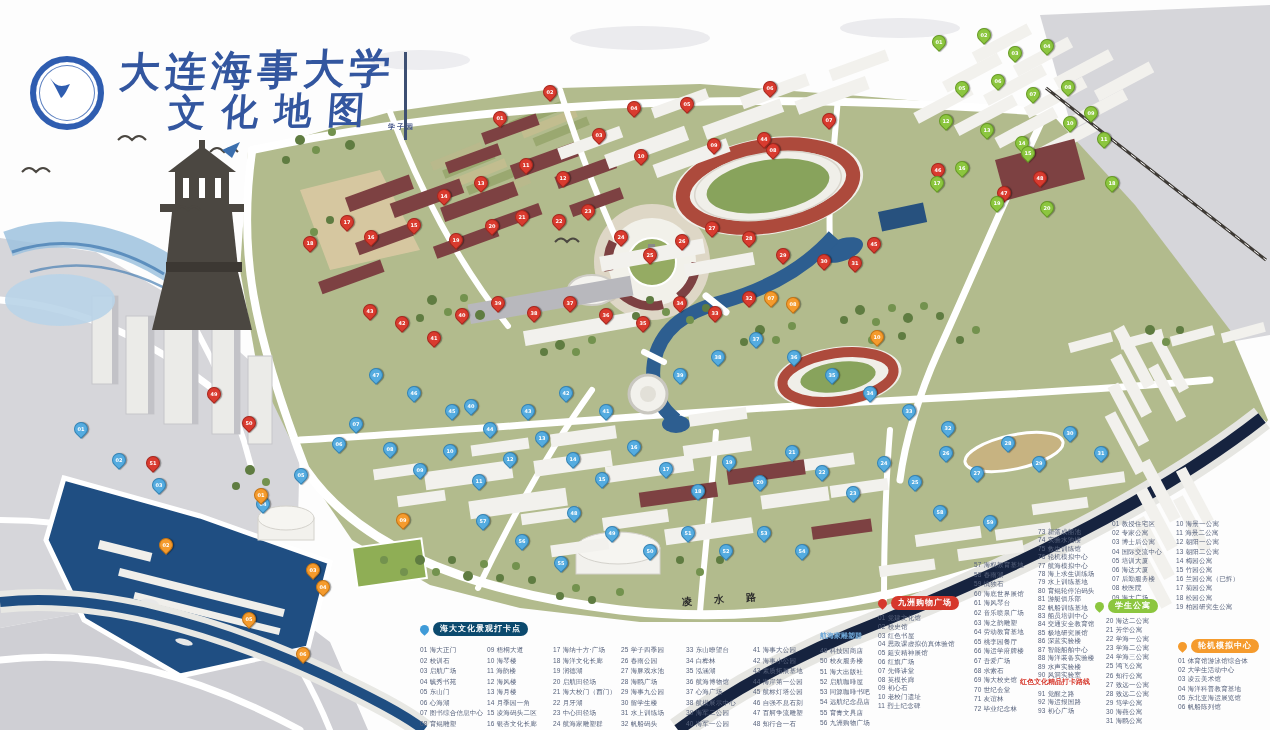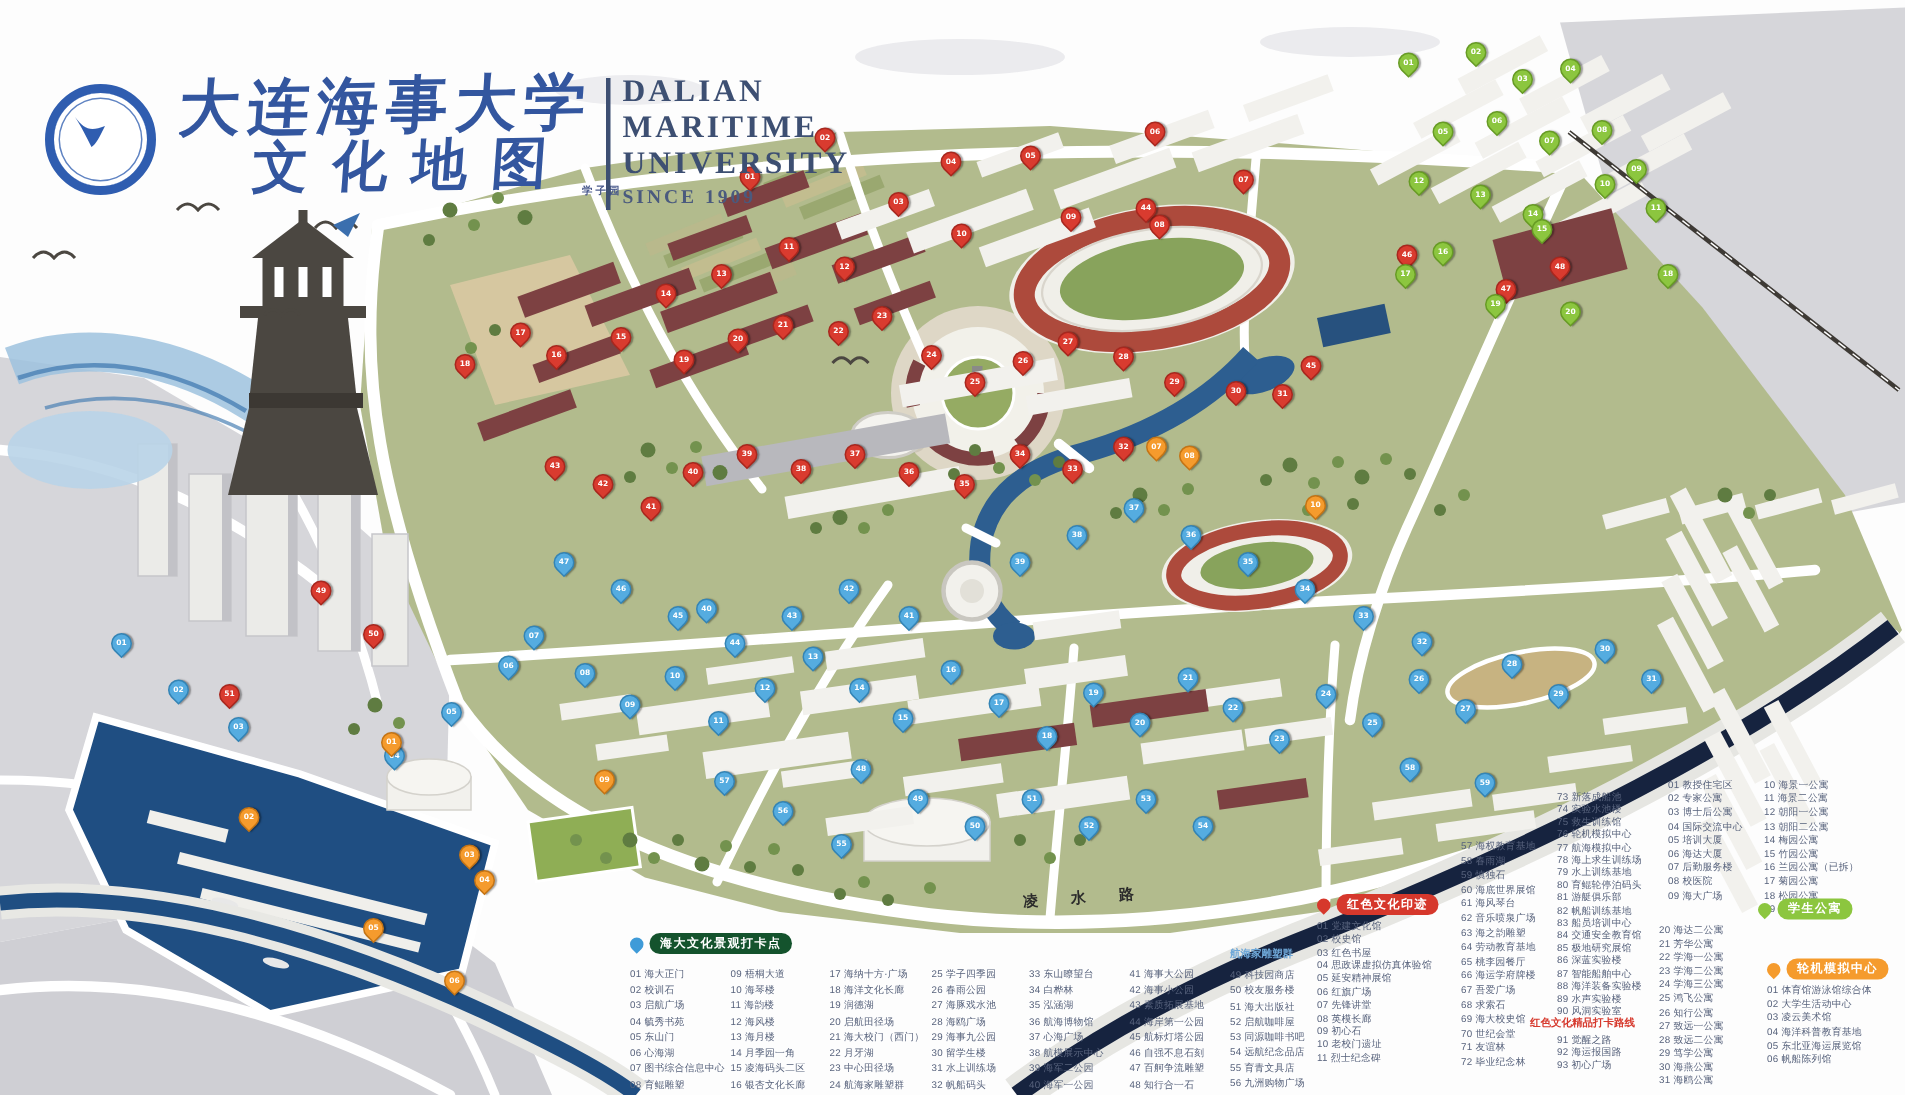--- a/index.html
+++ b/index.html
@@ -30,21 +30,21 @@
   .pin--b{background:#55ace0;border:1px solid #3484b5;}
   .pin--g{background:#8cc63f;border:1px solid #679b25;}
   .pin--o{background:#f59b2d;border:1px solid #c47415;}
   
   #legend{position:absolute;left:0;top:0;width:1270px;height:730px;z-index:25;}
   .lgd-badge{position:absolute;display:flex;align-items:center;gap:3px;}
   .lgd-pin{display:inline-block;width:9px;height:9px;border-radius:50% 50% 50% 0;
            transform:rotate(-45deg);margin-right:1px;}
   .lgd-badge-label{font:bold 8px/1 "DejaVu Sans",sans-serif;color:#fff;border-radius:7px;
                    padding:3px 7px;letter-spacing:1px;white-space:nowrap;}
-  .lgd-badge--blue .lgd-pin{background:#3f9bd8;} .lgd-badge--blue .lgd-badge-label{background:#14532d;}
+  .lgd-badge--blue .lgd-pin{background:#3f9bd8;} .lgd-badge--blue .lgd-badge-label{background:#0c4a6e;}
   .lgd-badge--red  .lgd-pin{background:#d6382c;} .lgd-badge--red  .lgd-badge-label{background:#d6382c;}
   .lgd-badge--green .lgd-pin{background:#8cc63f;} .lgd-badge--green .lgd-badge-label{background:#8cc63f;}
   .lgd-badge--orange .lgd-pin{background:#f59b2d;} .lgd-badge--orange .lgd-badge-label{background:#f59b2d;}
   .lgd-sub{position:absolute;font:bold 7px/1 "DejaVu Sans",sans-serif;white-space:nowrap;}
   .lgd-sub--blueText{color:#6fa8d8;}
   .lgd-sub--redText{color:#d6382c;}
   .lgd-col{position:absolute;}
   .lgd-item{font-size:6.5px;color:#57627c;white-space:nowrap;letter-spacing:.2px;}
   
   .road-label{position:absolute;font:bold 10px/1 "Liberation Serif","DejaVu Serif",serif;color:#2b2b2b;
@@ -373,26 +373,20 @@
       <svg width="30" height="30" viewBox="0 0 30 30">
         <path d="M4,6 C10,14 14,16 24,12 C20,20 18,24 15,26 C12,20 8,12 4,6 Z" fill="#2f5db0"></path>
         <path d="M10,8 C14,12 18,13 22,11" stroke="#fff" stroke-width="1.5" fill="none"></path>
       </svg>
     </div>
     <div class="t-cn">
       <div class="l1">大连海事大学</div>
       <div class="l2">文化地图</div>
     </div>
     <div class="t-div"></div>
-    <div class="t-en">
-      <div class="e">DALIAN</div>
-      <div class="e">MARITIME</div>
-      <div class="e">UNIVERSITY</div>
-      <div class="since">SINCE 1909</div>
-    </div>
   </div>
 
   <div class="area-label" style="left:388px;top:124px;">学子园</div>
   <div class="road-label" style="left:682px;top:594px;">凌水路</div>
 
   <div id="pins">
       <div class="pin pin--r" style="left: 499px; top: 126px;">
         <span class="pin-n">01</span>
       </div>
       <div class="pin pin--r" style="left: 549px; top: 100px;">
@@ -928,21 +922,21 @@
         <div class="lgd-item" style="line-height: 8.4px;">90 风洞实验室</div>
       </div>
       <div class="lgd-sub lgd-sub--redText" style="left: 1020px; top: 679px;">红色文化精品打卡路线</div>
       <div class="lgd-col" style="left: 1038px; top: 690px;">
         <div class="lgd-item" style="line-height: 8.3px;">91 觉醒之路</div>
         <div class="lgd-item" style="line-height: 8.3px;">92 海运报国路</div>
         <div class="lgd-item" style="line-height: 8.3px;">93 初心广场</div>
       </div>
       <div class="lgd-badge lgd-badge--red" style="left: 878px; top: 596px;">
         <span class="lgd-pin"></span>
-        <span class="lgd-badge-label">红色文化印迹</span>
+        <span class="lgd-badge-label">九洲购物广场</span>
       </div>
       <div class="lgd-col" style="left: 878px; top: 614px;">
         <div class="lgd-item" style="line-height: 8.8px;">01 党建文化馆</div>
         <div class="lgd-item" style="line-height: 8.8px;">02 校史馆</div>
         <div class="lgd-item" style="line-height: 8.8px;">03 红色书屋</div>
         <div class="lgd-item" style="line-height: 8.8px;">04 思政课虚拟仿真体验馆</div>
         <div class="lgd-item" style="line-height: 8.8px;">05 延安精神展馆</div>
         <div class="lgd-item" style="line-height: 8.8px;">06 红旗广场</div>
         <div class="lgd-item" style="line-height: 8.8px;">07 先锋讲堂</div>
         <div class="lgd-item" style="line-height: 8.8px;">08 英模长廊</div>
@@ -966,21 +960,21 @@
         <div class="lgd-item" style="line-height: 9.2px;">11 海景二公寓</div>
         <div class="lgd-item" style="line-height: 9.2px;">12 朝阳一公寓</div>
         <div class="lgd-item" style="line-height: 9.2px;">13 朝阳二公寓</div>
         <div class="lgd-item" style="line-height: 9.2px;">14 梅园公寓</div>
         <div class="lgd-item" style="line-height: 9.2px;">15 竹园公寓</div>
         <div class="lgd-item" style="line-height: 9.2px;">16 兰园公寓（已拆）</div>
         <div class="lgd-item" style="line-height: 9.2px;">17 菊园公寓</div>
         <div class="lgd-item" style="line-height: 9.2px;">18 松园公寓</div>
         <div class="lgd-item" style="line-height: 9.2px;">19 柏园研究生公寓</div>
       </div>
-      <div class="lgd-badge lgd-badge--green" style="left: 1172px; top: 599px; justify-content: space-between;">
+      <div class="lgd-badge lgd-badge--green" style="left: 1095px; top: 599px; justify-content: space-between;">
         <span class="lgd-pin"></span>
         <span class="lgd-badge-label">学生公寓</span>
       </div>
       <div class="lgd-col" style="left: 1106px; top: 616px;">
         <div class="lgd-item" style="line-height: 9.1px;">20 海达二公寓</div>
         <div class="lgd-item" style="line-height: 9.1px;">21 芳华公寓</div>
         <div class="lgd-item" style="line-height: 9.1px;">22 学海一公寓</div>
         <div class="lgd-item" style="line-height: 9.1px;">23 学海二公寓</div>
         <div class="lgd-item" style="line-height: 9.1px;">24 学海三公寓</div>
         <div class="lgd-item" style="line-height: 9.1px;">25 鸿飞公寓</div>

